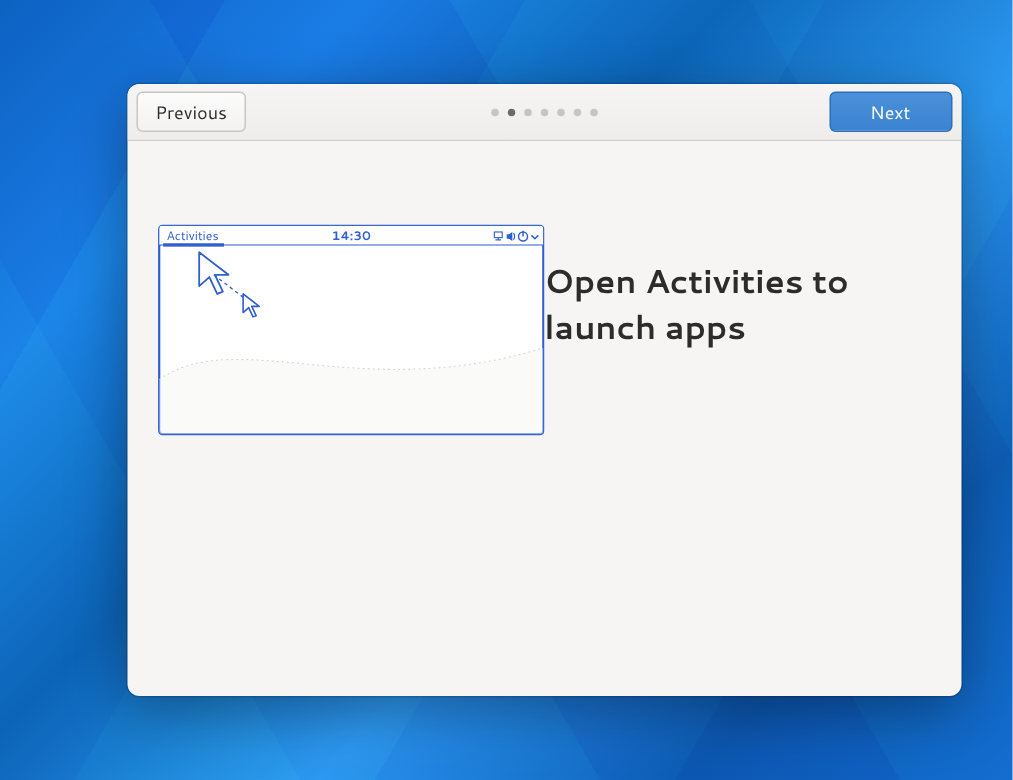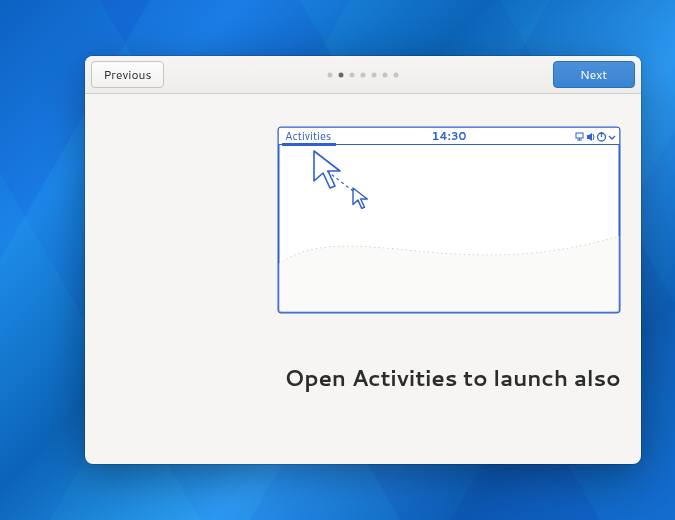--- a/index.html
+++ b/index.html
@@ -94,22 +94,22 @@
     height: 5px;
     border-radius: 50%;
     background: #c7c5c1;
   }
   .dot.active {
     background: #6d6a66;
   }
   .content {
     flex: 1;
     display: flex;
-    flex-direction: column;
-    align-items: flex-end;
+    flex-direction: row;
+    align-items: flex-start;
     padding: 30px 20px 20px 20px;
   }
   .illustration {
     width: 344px;
     height: 188px;
     margin-top: 2px;
   }
   .heading {
     font-size: 22px;
     font-weight: 600;
@@ -195,17 +195,17 @@
 
           <g transform="translate(76,62) scale(0.55)">
             <path d="M0 0 L0 30 L9 22 L16 37 L21 35 L14 20 L26 20 Z" fill="#ffffff" stroke="#2f5fd0" stroke-width="2.6" stroke-linejoin="round"></path>
           </g>
 
           <path d="M1.5 138 C 70 90, 180 160, 342.5 110" fill="none" stroke="#c9c6c1" stroke-width="1" stroke-dasharray="1.5 3"></path>
           <path d="M1.5 138 C 70 90, 180 160, 342.5 110 L342.5 186.5 L1.5 186.5 Z" fill="#f6f5f4" opacity="0.5"></path>
         </g>
       </svg>
 
-      <div class="heading">Open Activities to launch also</div>
+      <div class="heading">Open Activities to launch apps</div>
     </div>
 
   </div>
 </div>
 
 </body></html>

